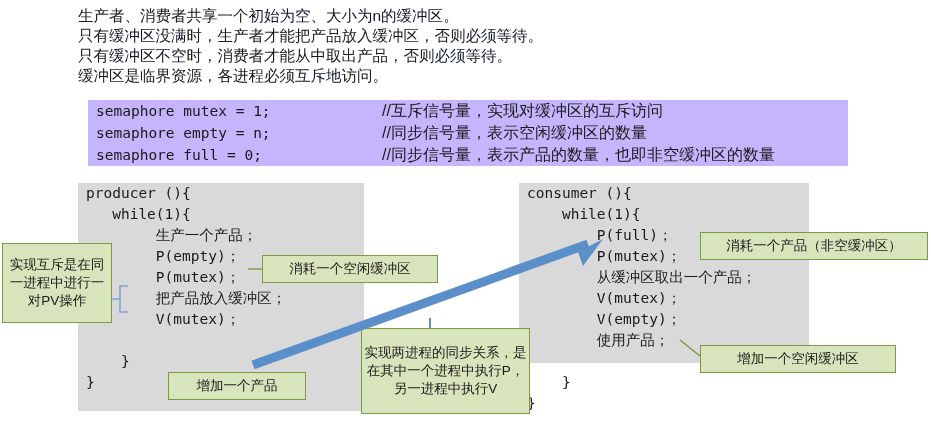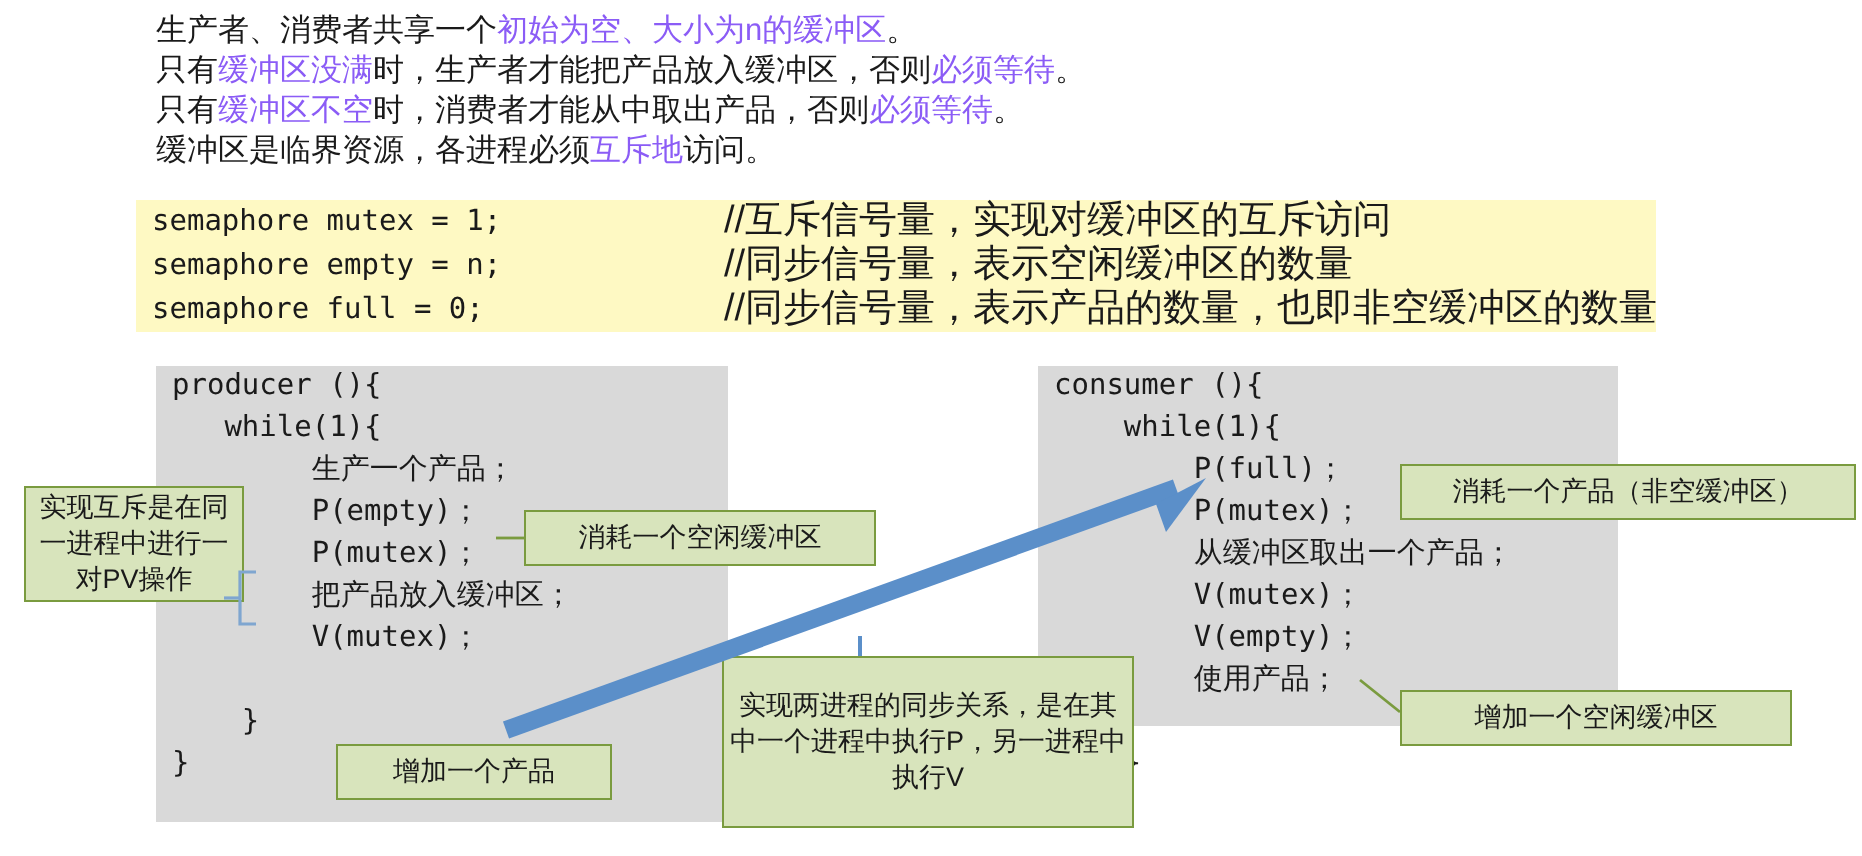--- a/index.html
+++ b/index.html
@@ -23,46 +23,46 @@
   .intro {
     position: absolute;
     left: 78px;
     top: 6px;
     width: 800px;
     font-size: 15.5px;
     line-height: 20px;
     color: #1a1a1a;
   }
   .intro .line { white-space: nowrap; }
-  .red { color: #8b5cf6; }
+  .red { color: #0f172a; }
 
   
   .decl-block {
     position: absolute;
-    left: 68px;
+    left: 88px;
     top: 100px;
     width: 760px;
     height: 66px;
-    background: #fef9c3;
+    background: #c4b5fd;
     font-family: "DejaVu Sans Mono", monospace;
     font-size: 14.5px;
     color: #1a1a1a;
   }
   .decl-row {
     position: relative;
     height: 22px;
     line-height: 22px;
     padding-left: 8px;
   }
   .decl-row .cmt {
     position: absolute;
     left: 294px;
     top: 0;
     font-family: "Liberation Sans", sans-serif;
-    font-size: 19px;
+    font-size: 16px;
     white-space: nowrap;
   }
 
   
   .code-panel {
     position: absolute;
     background: #d9d9d9;
     font-family: "DejaVu Sans Mono", monospace;
     font-size: 14.5px;
     color: #1a1a1a;
@@ -92,24 +92,24 @@
     background: #d8e4bc;
     border: 1px solid #7a9b3f;
     color: #1a1a1a;
     font-size: 13.5px;
     line-height: 18px;
     padding: 3px 2px;
     box-sizing: border-box;
     text-align: center;
   }
   #note-mutex-pair {
-    left: 12px;
+    left: 2px;
     top: 243px;
     width: 110px;
-    height: 58px;
+    height: 80px;
     display: flex;
     align-items: center;
     justify-content: center;
   }
   #note-consume-empty {
     left: 262px;
     top: 255px;
     width: 176px;
     height: 28px;
     display: flex;
@@ -121,21 +121,21 @@
     top: 372px;
     width: 138px;
     height: 28px;
     display: flex;
     align-items: center;
     justify-content: center;
   }
   #note-sync-relation {
     left: 361px;
     top: 328px;
-    width: 206px;
+    width: 169px;
     height: 86px;
     display: flex;
     align-items: center;
     justify-content: center;
   }
   #note-consume-product {
     left: 700px;
     top: 232px;
     width: 228px;
     height: 28px;

